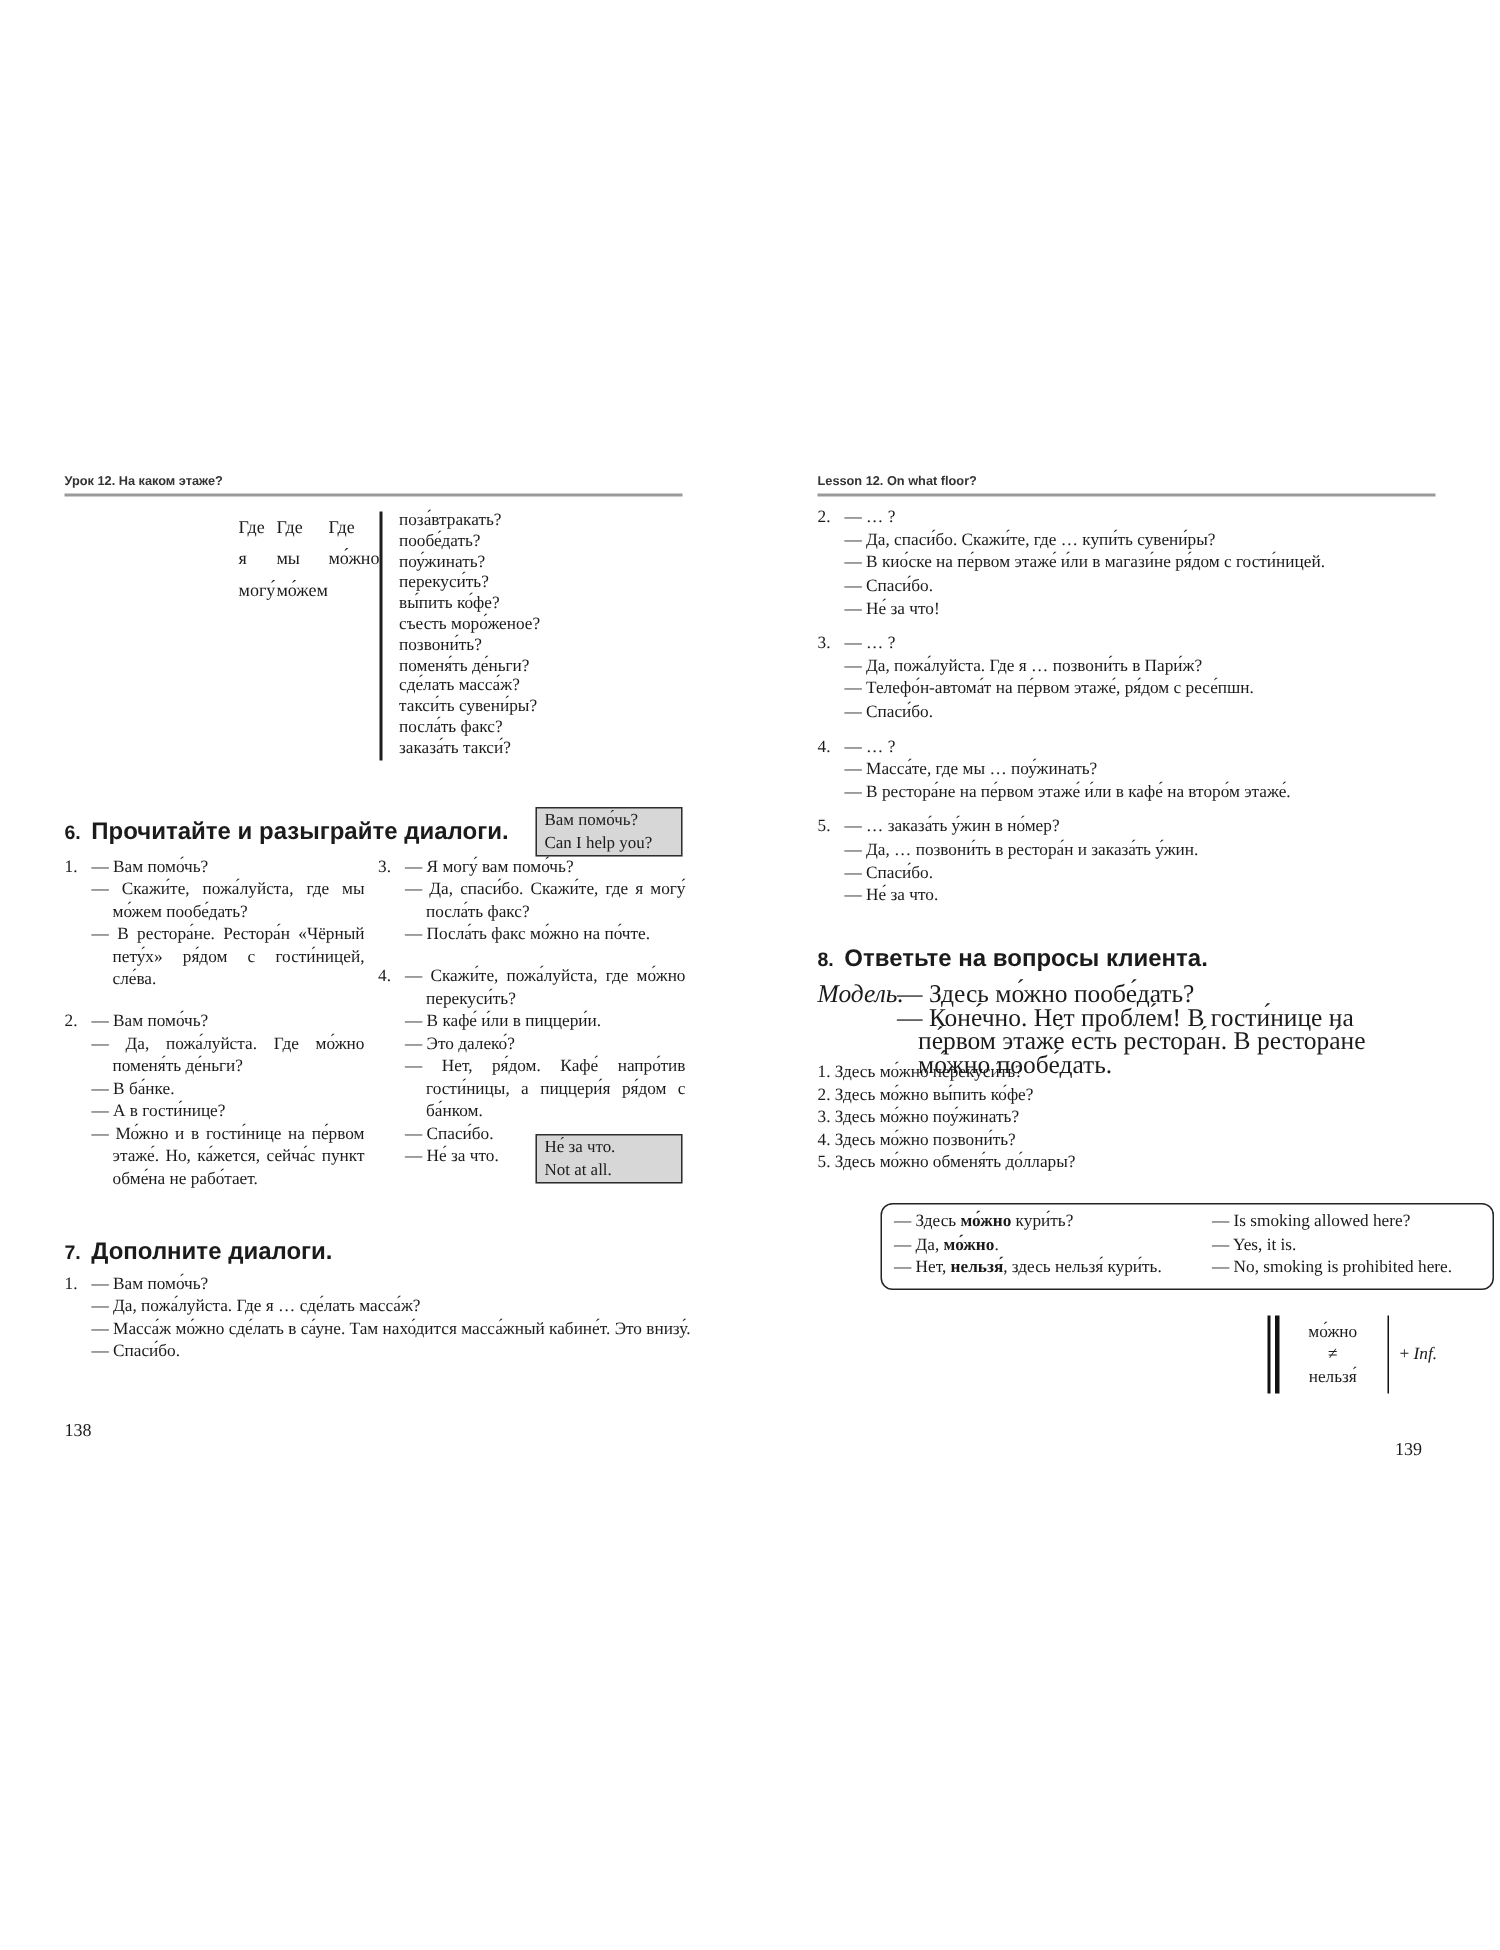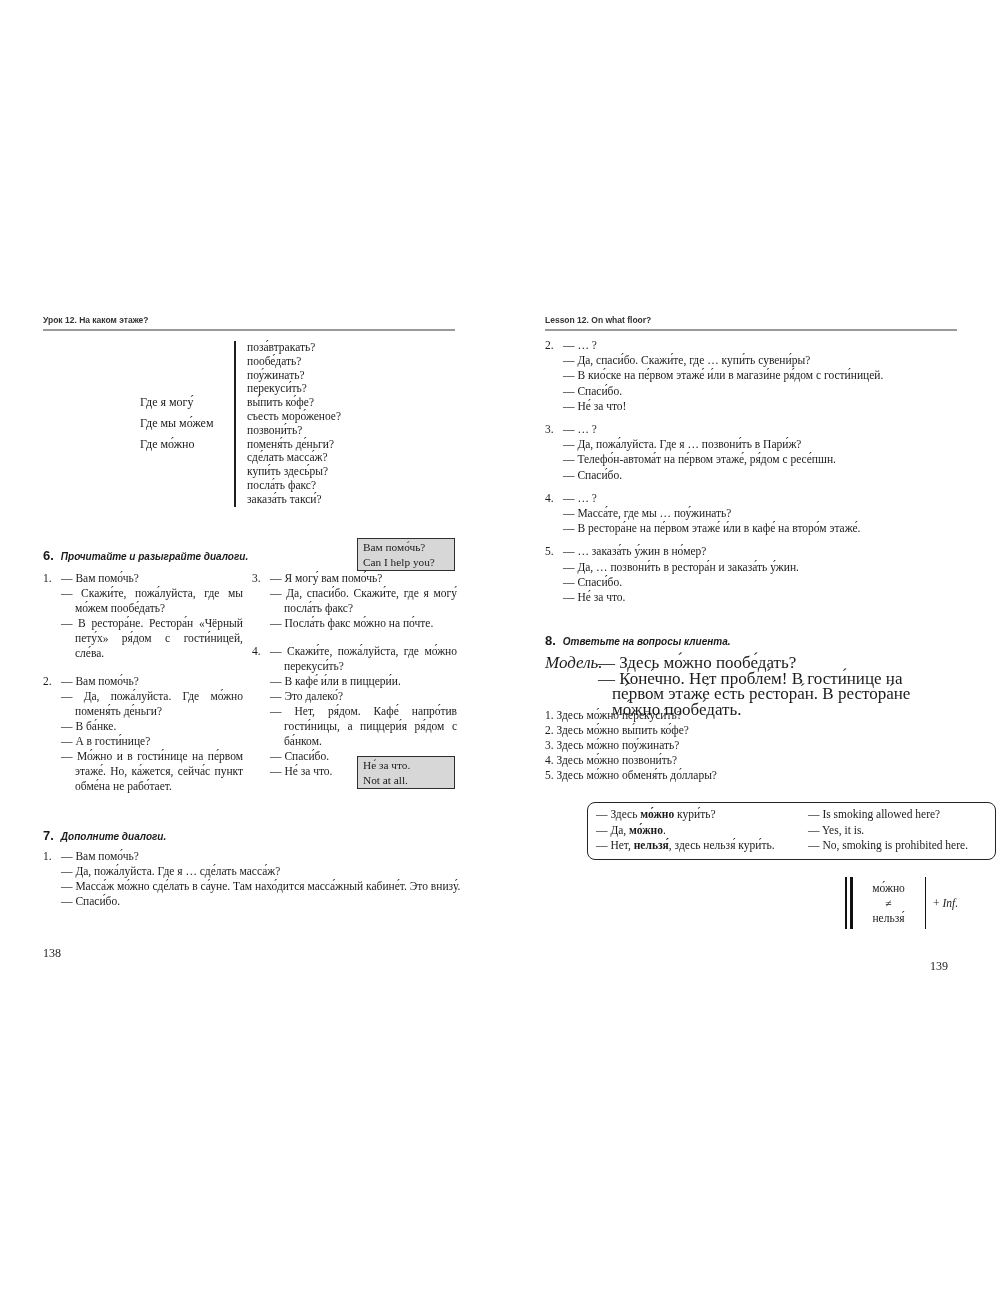--- a/index.html
+++ b/index.html
@@ -6,28 +6,28 @@
   body{width:1000px;height:1300px;position:relative;font-family:"Liberation Serif",serif;color:#1b1b1b;}
   .canvas{position:absolute;left:0;top:0;width:1000px;height:984px;background:#fff;}
 
   .running-head{position:absolute;top:315px;width:412px;font-family:"Liberation Sans",sans-serif;
     font-size:8.5px;font-weight:bold;color:#333;padding-bottom:4px;border-bottom:2.5px solid #9a9a9a;}
   .rh-left{left:43px;text-align:left;}
   .rh-right{left:545px;text-align:left;}
 
   
   .stem-table{position:absolute;left:140px;top:341px;display:flex;}
-  .stems{width:94px;display:flex;flex-direction:column;justify-content:center;font-size:12px;line-height:21px;}
+  .stems{width:94px;display:flex;flex-direction:row;justify-content:center;font-size:12px;line-height:21px;margin-left:19px;}
   .vdiv{width:2px;background:#1d1d1d;}
   .infs{padding-left:11px;font-size:11.5px;line-height:13.8px;}
 
   
   .sec-head{position:absolute;font-family:"Liberation Sans",sans-serif;}
   .sec-num{font-size:13px;font-weight:bold;margin-right:7px;}
-  .sec-title{font-size:10px;font-weight:bold;font-style:italic;}
+  .sec-title{font-size:16px;font-weight:bold;}
 
   
   .gray-box{position:absolute;box-sizing:border-box;width:98px;background:#d7d7d7;border:1.6px solid #2e2e2e;
     padding:1px 5px;font-size:11.3px;line-height:14.5px;}
 
   
   .dialog{position:relative;padding-left:18px;font-size:11.5px;line-height:15px;}
   .dnum{position:absolute;left:0;top:0;}
   .replica{padding-left:14px;text-indent:-14px;}
   .just .replica{text-align:justify;}
@@ -85,21 +85,21 @@
     <div class="infs">
       <div>поза́втракать?</div>
       <div>пообе́дать?</div>
       <div>поу́жинать?</div>
       <div>перекуси́ть?</div>
       <div>вы́пить ко́фе?</div>
       <div>съесть моро́женое?</div>
       <div>позвони́ть?</div>
       <div>поменя́ть де́ньги?</div>
       <div>сде́лать масса́ж?</div>
-      <div>купи́ть здесь́ры?</div>
+      <div>такси́ть сувени́ры?</div>
       <div>посла́ть факс?</div>
       <div>заказа́ть такси́?</div>
     </div>
   </div>
 
   <div class="sec-head" style="left:43px;top:546px;">
     <span class="sec-num">6.</span><span class="sec-title">Прочитайте и разыграйте диалоги.</span>
   </div>
 
   <div class="gray-box" style="left:357px;top:538px;">

